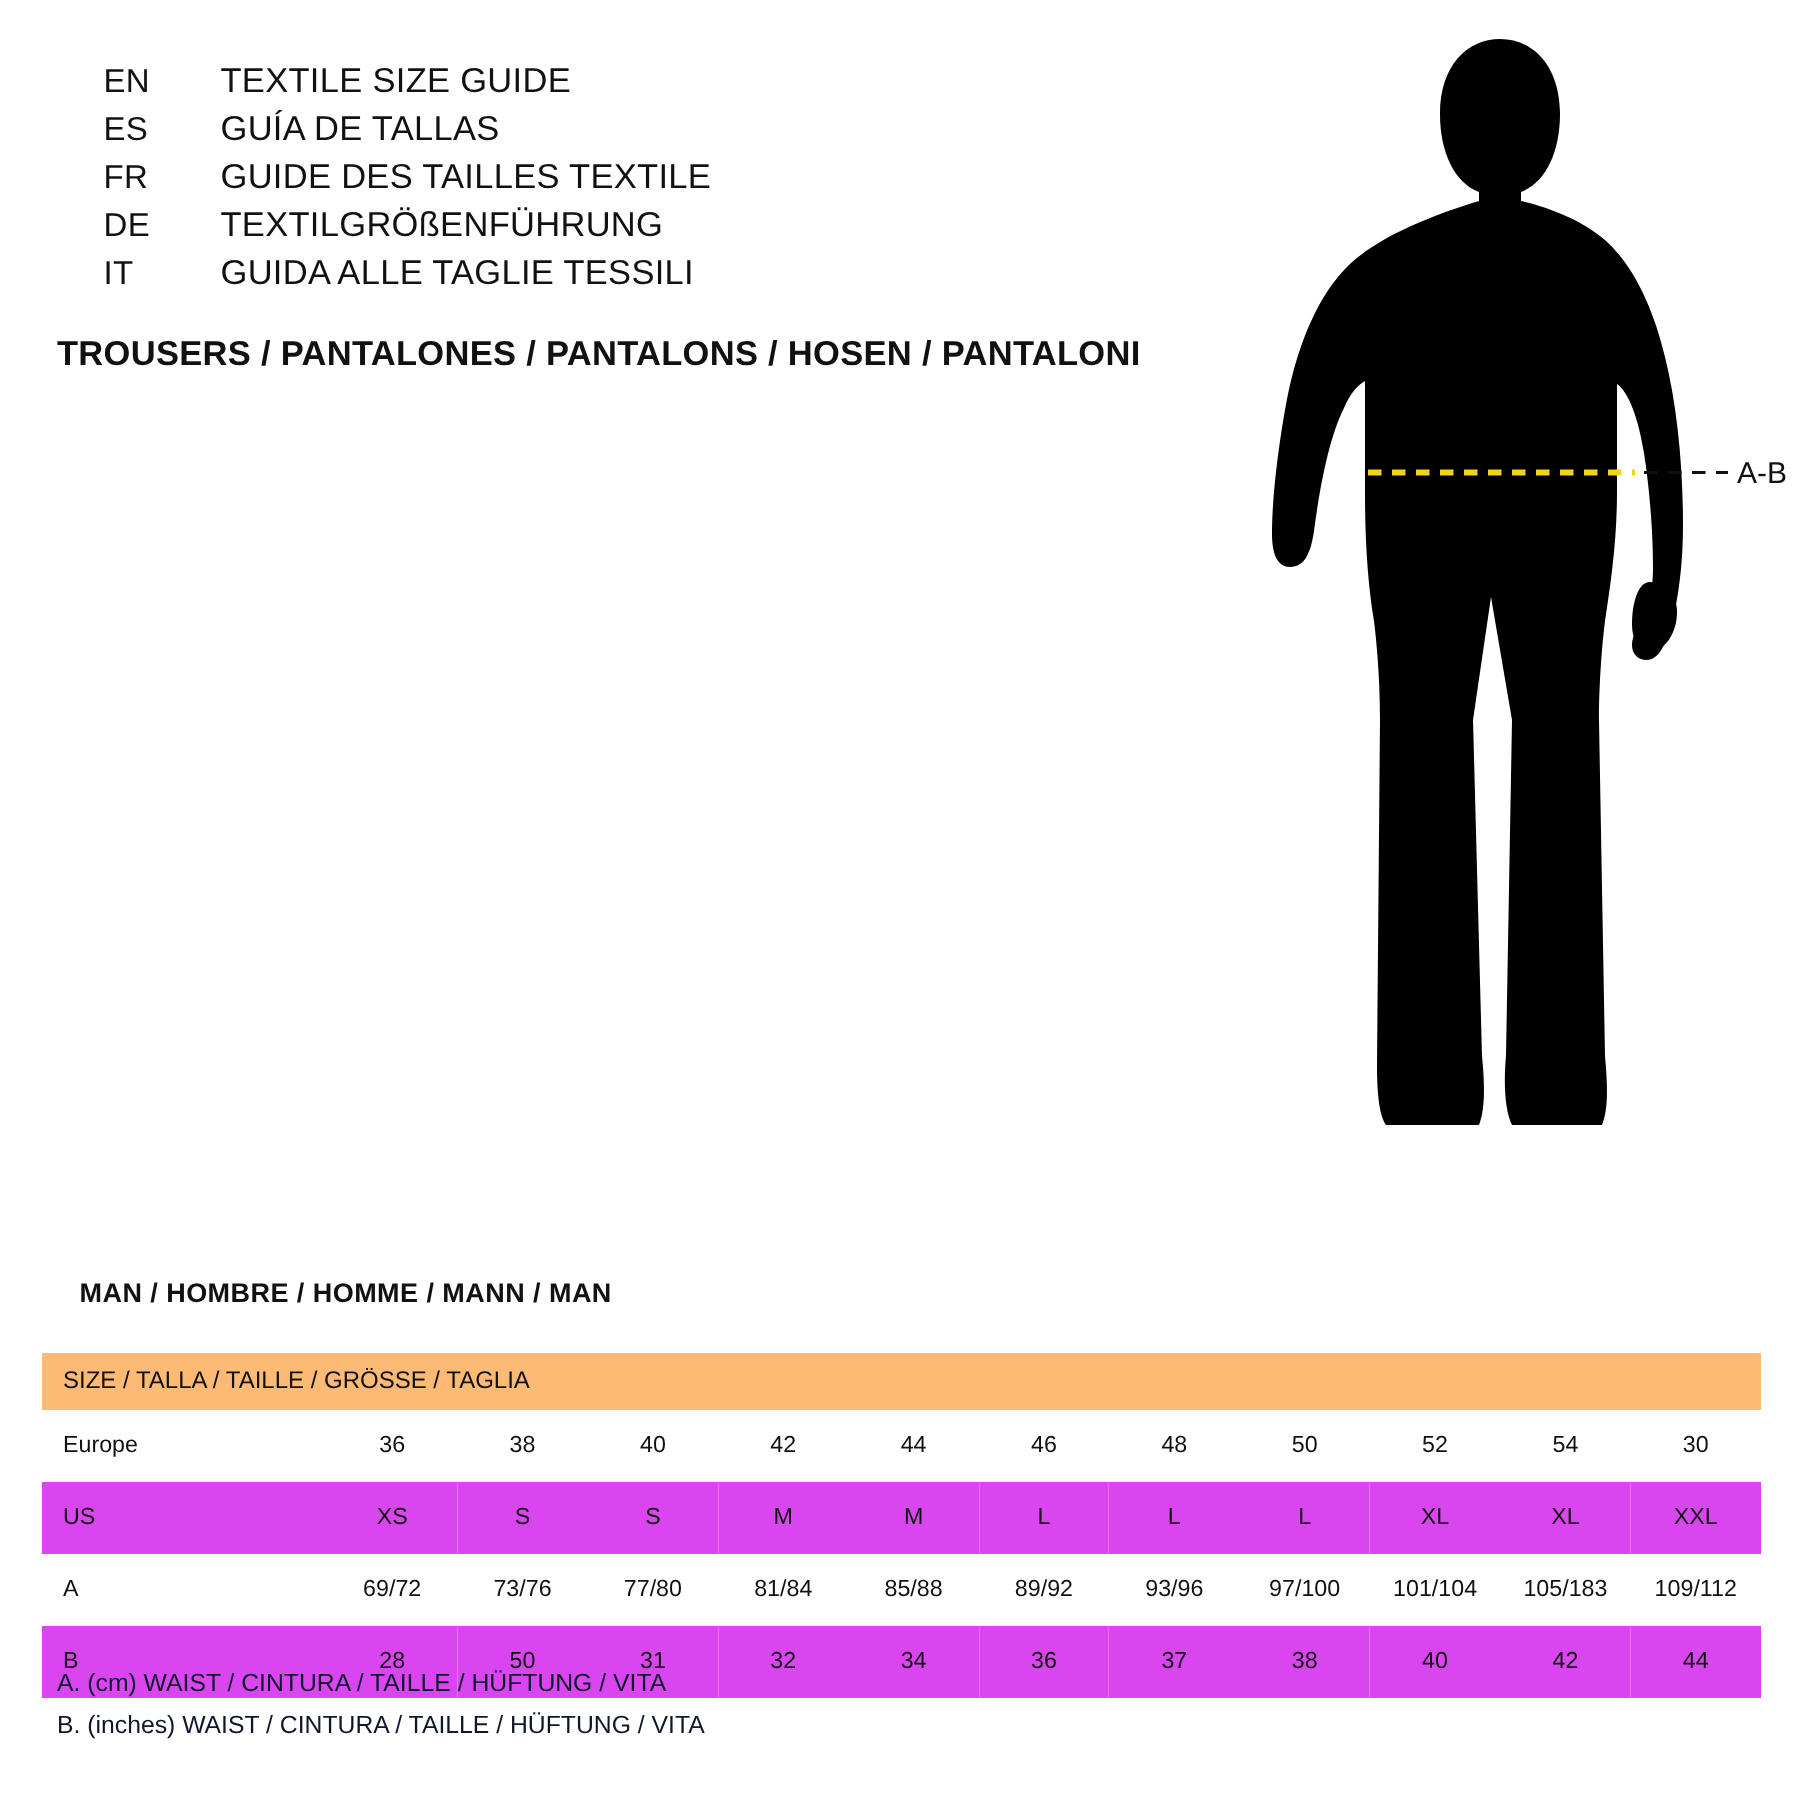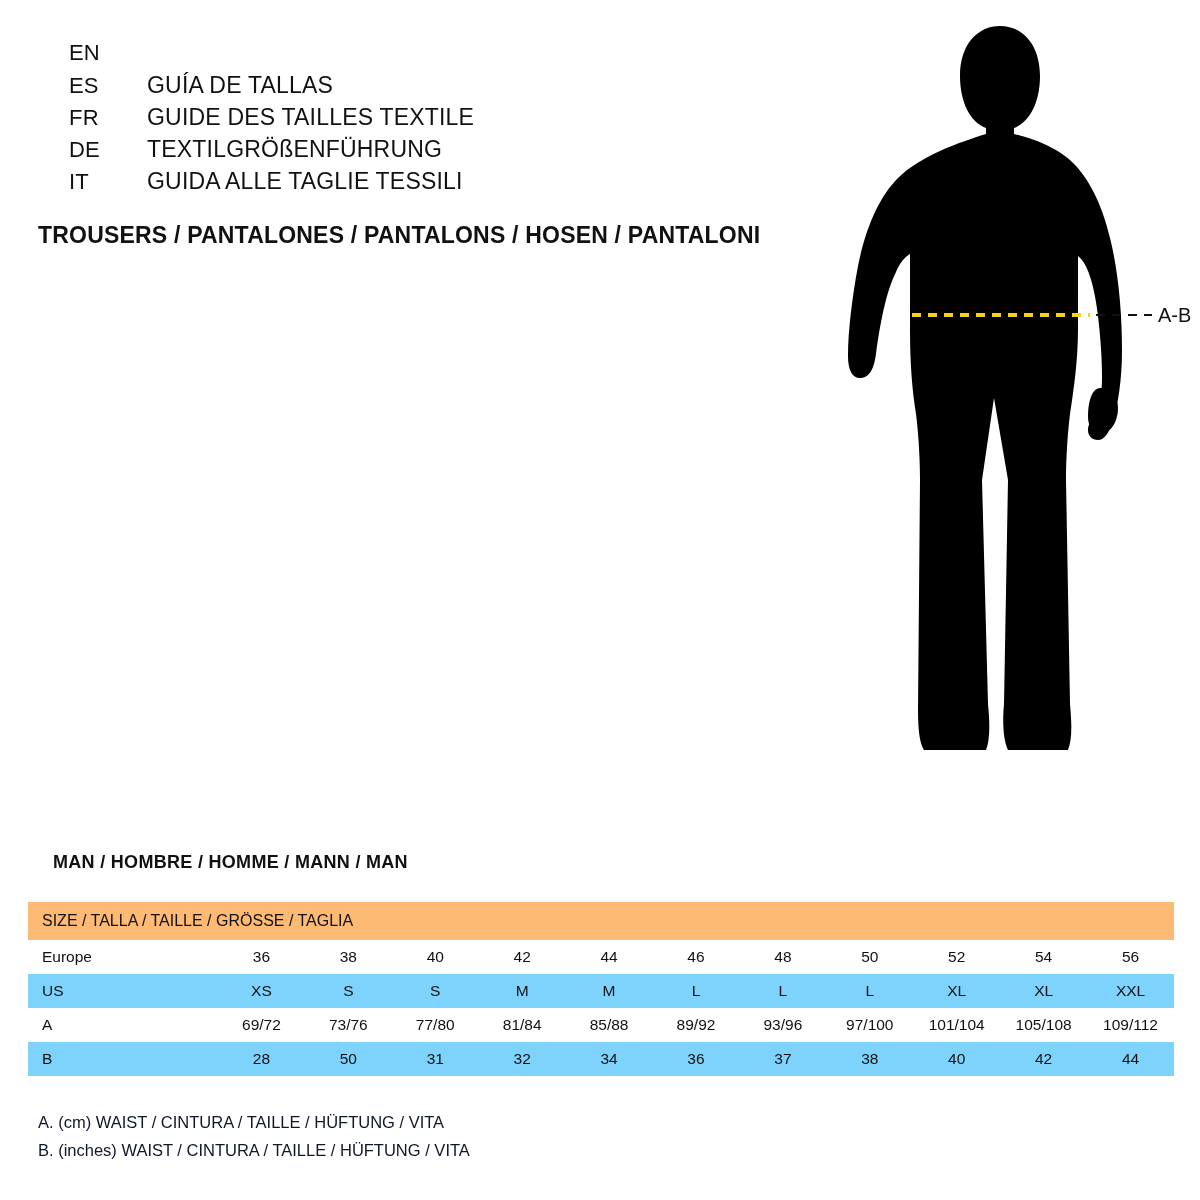--- a/index.html
+++ b/index.html
@@ -86,36 +86,36 @@
     border-collapse: collapse;
     width: 100%;
     table-layout: fixed;
   }
   table.size-table th,
   table.size-table td {
     font-size: 15.5px;
     color: #111;
     font-weight: normal;
     padding: 0;
-    height: 34px;
+    height: 48px;
     text-align: center;
     vertical-align: middle;
   }
   table.size-table th.head-label,
   table.size-table td.row-label {
     text-align: left;
     padding-left: 14px;
   }
   tr.header-row th {
     background: #fdba74;
     font-size: 16px;
     height: 38px;
   }
   tr.light td { background: #ffffff; }
-  tr.shade td { background: #7dd3fc; }
+  tr.shade td { background: #d946ef; }
 
   .footnotes {
     position: absolute;
     left: 38px;
     top: 1108px;
     width: 900px;
   }
   .footnote {
     font-size: 16.5px;
     color: #0f172a;
@@ -124,20 +124,21 @@
   }
 </style>
 </head>
 <body>
 
 <div class="page">
 
   <div class="lang-block">
     <div class="lang-row">
       <span class="lang-code">EN</span>
+      <span class="lang-text">TEXTILE SIZE GUIDE</span>
     </div>
     <div class="lang-row">
       <span class="lang-code">ES</span>
       <span class="lang-text">GUÍA DE TALLAS</span>
     </div>
     <div class="lang-row">
       <span class="lang-code">FR</span>
       <span class="lang-text">GUIDE DES TAILLES TEXTILE</span>
     </div>
     <div class="lang-row">
@@ -227,21 +228,21 @@
           <td>36</td>
           <td>38</td>
           <td>40</td>
           <td>42</td>
           <td>44</td>
           <td>46</td>
           <td>48</td>
           <td>50</td>
           <td>52</td>
           <td>54</td>
-          <td>56</td>
+          <td>30</td>
         </tr>
         <tr class="shade">
           <td class="row-label">US</td>
           <td>XS</td>
           <td>S</td>
           <td>S</td>
           <td>M</td>
           <td>M</td>
           <td>L</td>
           <td>L</td>
@@ -254,21 +255,21 @@
           <td class="row-label">A</td>
           <td>69/72</td>
           <td>73/76</td>
           <td>77/80</td>
           <td>81/84</td>
           <td>85/88</td>
           <td>89/92</td>
           <td>93/96</td>
           <td>97/100</td>
           <td>101/104</td>
-          <td>105/108</td>
+          <td>105/183</td>
           <td>109/112</td>
         </tr>
         <tr class="shade">
           <td class="row-label">B</td>
           <td>28</td>
           <td>50</td>
           <td>31</td>
           <td>32</td>
           <td>34</td>
           <td>36</td>

